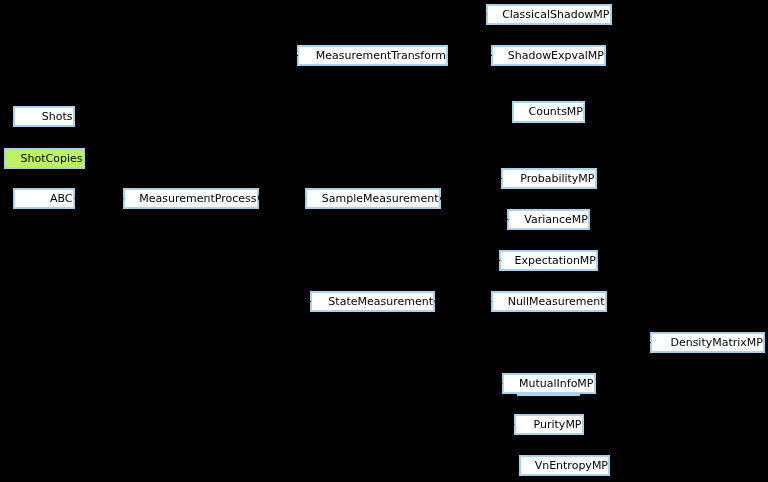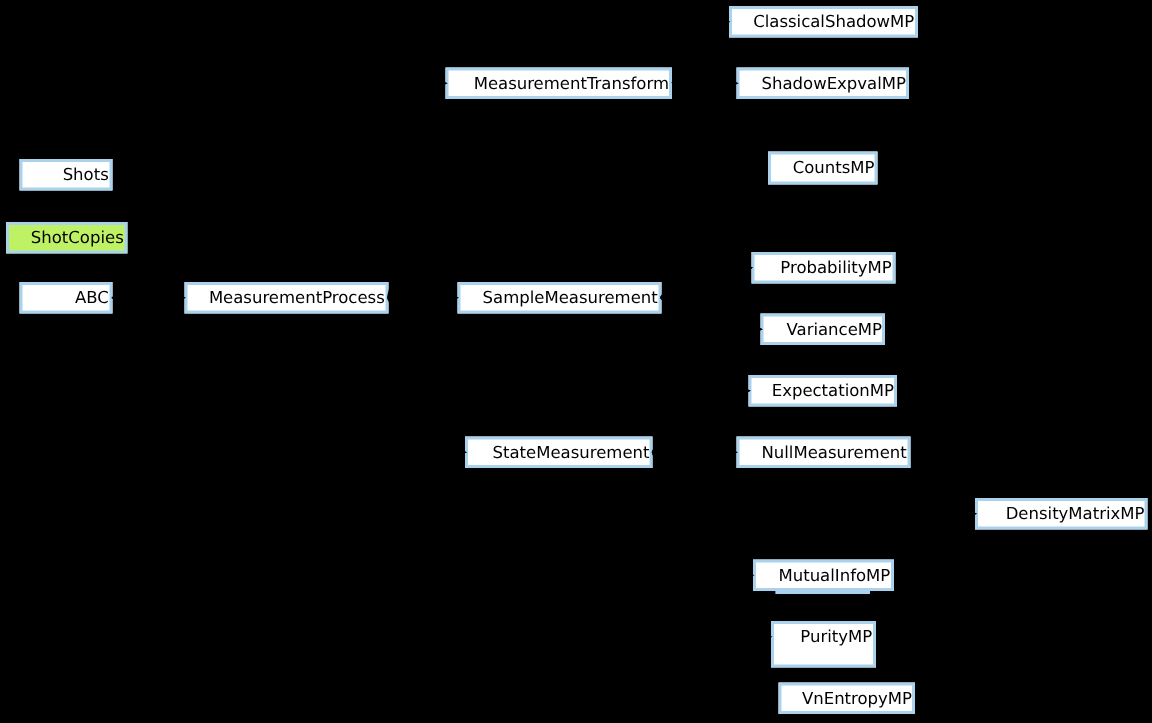--- a/index.html
+++ b/index.html
@@ -94,15 +94,15 @@
     <div class="node" style="left: 12.5px; top: 188px; width: 62px; height: 21px; background: rgb(255, 255, 255); border-color: rgb(170, 210, 236); color: rgb(0, 0, 0);">ABC</div>
     <div class="node" style="left: 122.5px; top: 188px; width: 136px; height: 21px; background: rgb(255, 255, 255); border-color: rgb(170, 210, 236); color: rgb(0, 0, 0);">MeasurementProcess</div>
     <div class="node" style="left: 304.5px; top: 188px; width: 136px; height: 21px; background: rgb(255, 255, 255); border-color: rgb(170, 210, 236); color: rgb(0, 0, 0);">SampleMeasurement</div>
     <div class="node" style="left: 507px; top: 209px; width: 83px; height: 21px; background: rgb(255, 255, 255); border-color: rgb(170, 210, 236); color: rgb(0, 0, 0);">VarianceMP</div>
     <div class="node" style="left: 499px; top: 250px; width: 99px; height: 21px; background: rgb(255, 255, 255); border-color: rgb(170, 210, 236); color: rgb(0, 0, 0);">ExpectationMP</div>
     <div class="node" style="left: 490.5px; top: 291px; width: 116px; height: 21px; background: rgb(255, 255, 255); border-color: rgb(170, 210, 236); color: rgb(0, 0, 0);">NullMeasurement</div>
     <div class="node" style="left: 310px; top: 291px; width: 125px; height: 21px; background: rgb(255, 255, 255); border-color: rgb(170, 210, 236); color: rgb(0, 0, 0);">StateMeasurement</div>
     <div class="node" style="left: 517px; top: 332px; width: 63px; height: 21px; background: #a21caf; border-color: rgb(170, 210, 236); color: rgb(0, 0, 0); margin-top: 43px;">StateMP</div>
     <div class="node" style="left: 650px; top: 332px; width: 115px; height: 21px; background: rgb(255, 255, 255); border-color: rgb(170, 210, 236); color: rgb(0, 0, 0);">DensityMatrixMP</div>
     <div class="node" style="left: 501.5px; top: 373px; width: 94px; height: 21px; background: rgb(255, 255, 255); border-color: rgb(170, 210, 236); color: rgb(0, 0, 0);">MutualInfoMP</div>
-    <div class="node" style="left: 513.5px; top: 414px; width: 70px; height: 31px; background: rgb(255, 255, 255); border-color: rgb(170, 210, 236); color: rgb(0, 0, 0);">PurityMP</div>
+    <div class="node" style="left: 513.5px; top: 414px; width: 70px; height: 21px; background: rgb(255, 255, 255); border-color: rgb(170, 210, 236); color: rgb(0, 0, 0);">PurityMP</div>
     <div class="node" style="left: 503px; top: 455px; width: 91px; height: 21px; background: rgb(255, 255, 255); border-color: rgb(170, 210, 236); color: rgb(0, 0, 0); margin-left: 16px;">VnEntropyMP</div>
   </div>
 
 </body></html>

